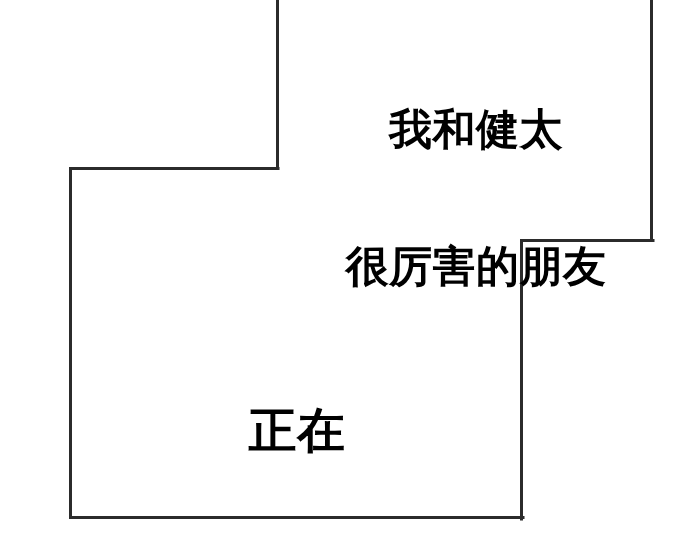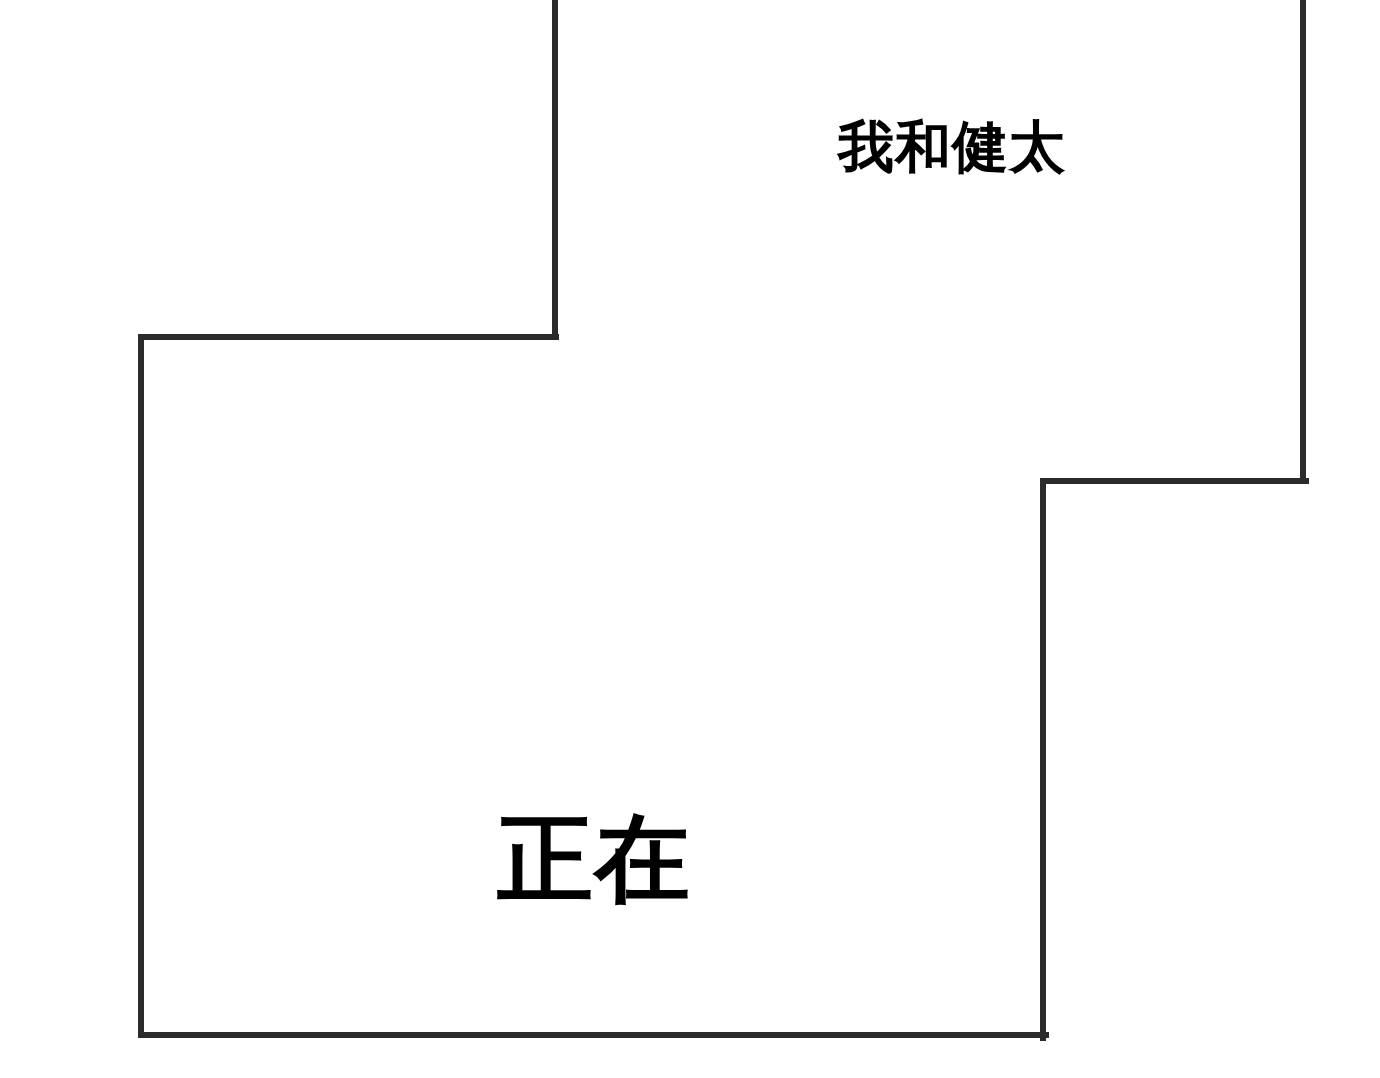--- a/index.html
+++ b/index.html
@@ -33,23 +33,23 @@
     font-family: "Liberation Sans", "DejaVu Sans", sans-serif;
     font-weight: 700;
     text-align: center;
     white-space: pre;
     letter-spacing: 0.5px;
     line-height: 1.06;
     -webkit-font-smoothing: antialiased;
   }
   #balloon-top-text {
     left: 300px;
-    top: 0;
+    top: 16px;
     width: 352px;
-    font-size: 28px;
+    font-size: 43px;
   }
   #balloon-bottom-text {
     left: 75px;
     top: 296px;
     width: 444px;
     font-size: 48px;
     line-height: 1.12;
   }
   .line-1, .line-2, .line-3 {
     display: block;
@@ -66,20 +66,21 @@
 
     <path d="M 651.5 -2 L 651.5 240.5" fill="none" stroke="#2b2b2b" stroke-width="3" stroke-linecap="square" stroke-linejoin="miter"></path>
 
     <path d="M 653 240.5 L 521.5 240.5 L 521.5 519" fill="none" stroke="#2b2b2b" stroke-width="3" stroke-linecap="square" stroke-linejoin="miter"></path>
 
     <path d="M 278 168.5 L 70.5 168.5 L 70.5 517.5 L 523 517.5" fill="none" stroke="#2b2b2b" stroke-width="3" stroke-linecap="square" stroke-linejoin="miter"></path>
   </svg>
 
   <div class="balloon-text" id="balloon-top-text">
     <span class="line-1">我和健太</span>
+    <span class="line-3">很厉害的朋友</span>
   </div>
 
   <div class="balloon-text" id="balloon-bottom-text">
     <span class="line-1">正在</span>
     
   </div>
 
 </div>
 
 </body></html>

